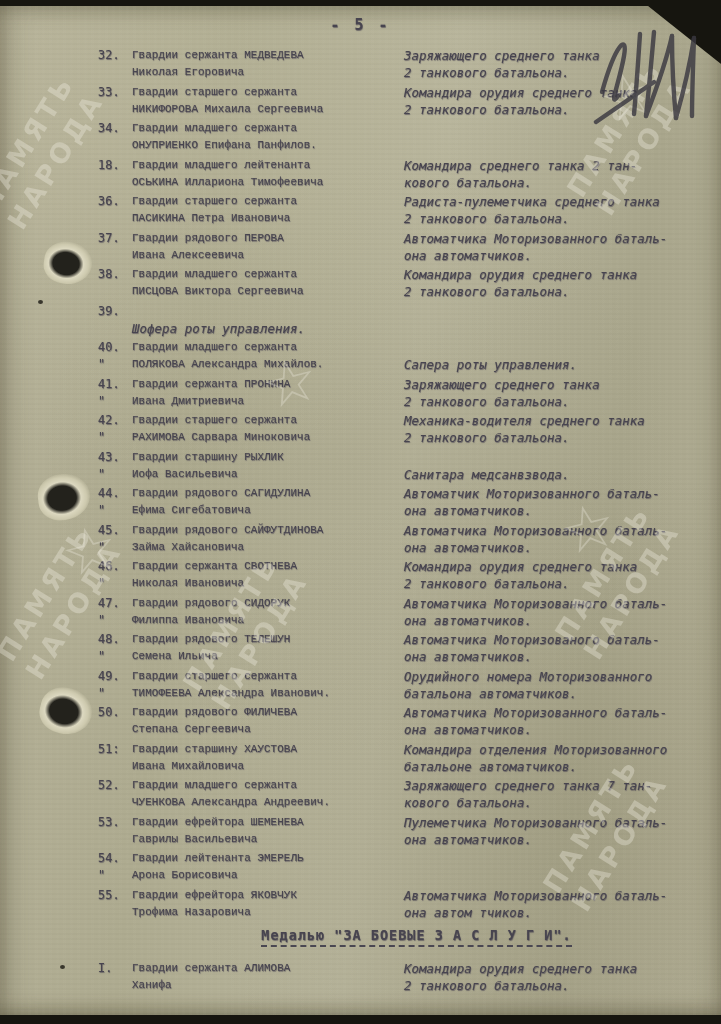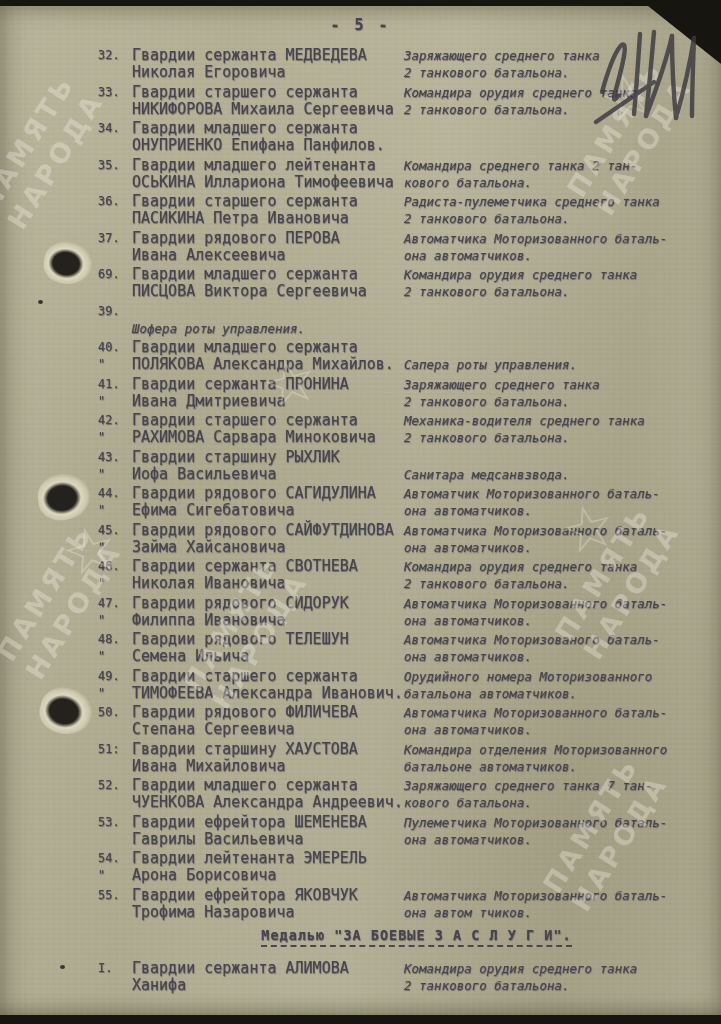--- a/index.html
+++ b/index.html
@@ -33,21 +33,21 @@
     text-shadow:0.5px 0.6px 0.9px rgba(66,62,76,.6), -0.3px -0.2px 0.7px rgba(66,62,76,.3);
     filter:blur(.2px);
   }
   .pageno{
     margin-top:10px;text-align:center;
     font-size:15px;line-height:18px;letter-spacing:3px;font-weight:700;
   }
   .rows{padding-left:98px;margin-top:13px;}
   .row{display:flex;align-items:flex-start;min-height:34px;margin-bottom:2.5px;}
   .no{width:34px;flex:none;white-space:pre-line;font-size:12px;line-height:17px;}
-  .nm{width:272px;flex:none;white-space:pre-line;font-size:15px;line-height:17px;}
+  .nm{width:272px;flex:none;white-space:pre-line;font-size:11px;line-height:17px;font-family:Liberation Mono, monospace;}
   .ps{width:288px;flex:none;white-space:pre-line;font-size:12.5px;line-height:17px;font-style:italic;}
   .heading{
     margin:6px 0 10px;text-align:center;padding-left:112px;
     font-size:13.5px;font-weight:700;letter-spacing:1px;
   }
   .heading span{border-bottom:2px dashed #4a4752;padding-bottom:2px;display:inline-block;}
   .wm{
     position:absolute;z-index:3;pointer-events:none;
     color:rgba(242,240,230,.34);
     font-family:"DejaVu Sans", sans-serif;font-weight:700;
@@ -94,42 +94,42 @@
 НИКИФОРОВА Михаила Сергеевича</div>
           <div class="ps">Командира орудия среднего танка
 2 танкового батальона.</div>
         </div>
         <div class="row">
           <div class="no">34.</div>
           <div class="nm">Гвардии младшего сержанта
 ОНУПРИЕНКО Епифана Панфилов.</div>
         </div>
         <div class="row">
-          <div class="no">35.</div>
+          <div class="no">18.</div>
           <div class="nm">Гвардии младшего лейтенанта
 ОСЬКИНА Иллариона Тимофеевича</div>
           <div class="ps">Командира среднего танка 2 тан-
 кового батальона.</div>
         </div>
         <div class="row">
           <div class="no">36.</div>
           <div class="nm">Гвардии старшего сержанта
 ПАСИКИНА Петра Ивановича</div>
           <div class="ps">Радиста-пулеметчика среднего танка
 2 танкового батальона.</div>
         </div>
         <div class="row">
           <div class="no">37.</div>
           <div class="nm">Гвардии рядового ПЕРОВА
 Ивана Алексеевича</div>
           <div class="ps">Автоматчика Моторизованного баталь-
 она автоматчиков.</div>
         </div>
         <div class="row">
-          <div class="no">69.</div>
+          <div class="no">38.</div>
           <div class="nm">Гвардии младшего сержанта
 ПИСЦОВА Виктора Сергеевича</div>
           <div class="ps">Командира орудия среднего танка
 2 танкового батальона.</div>
         </div>
         <div class="row">
           <div class="no">39.</div>
           <div class="ps">
 Шофера роты управления.</div>
         </div>

